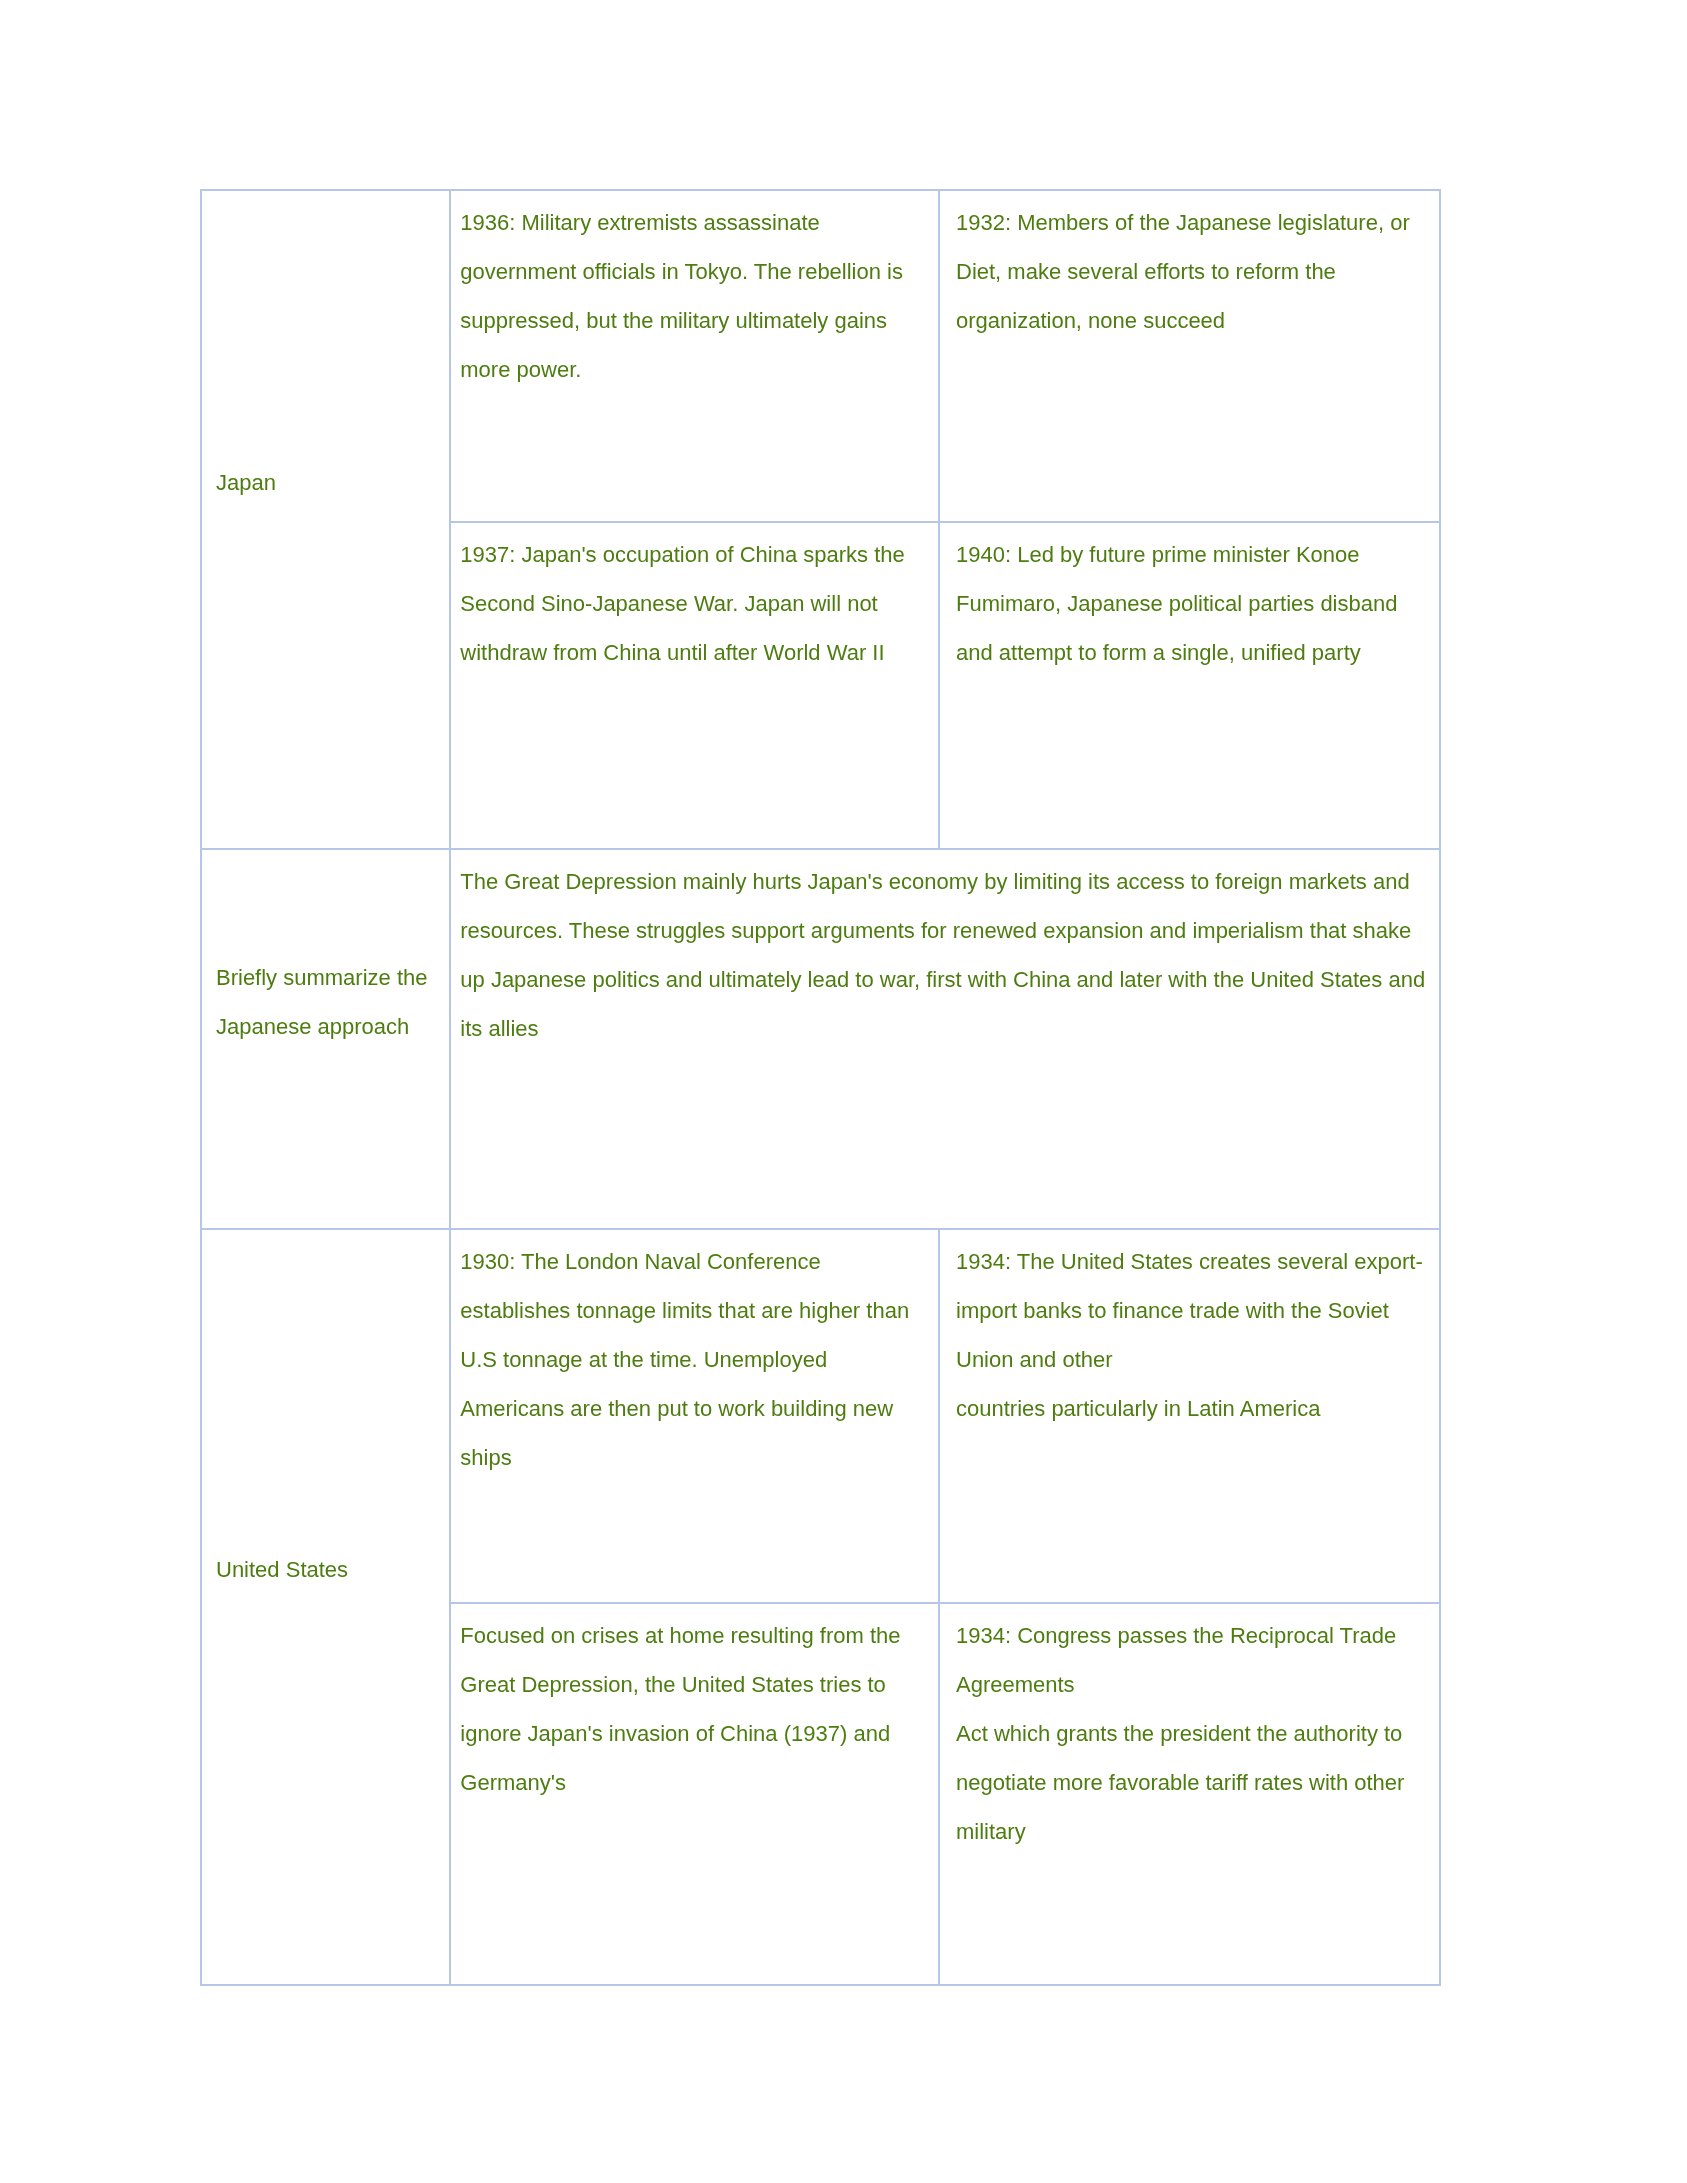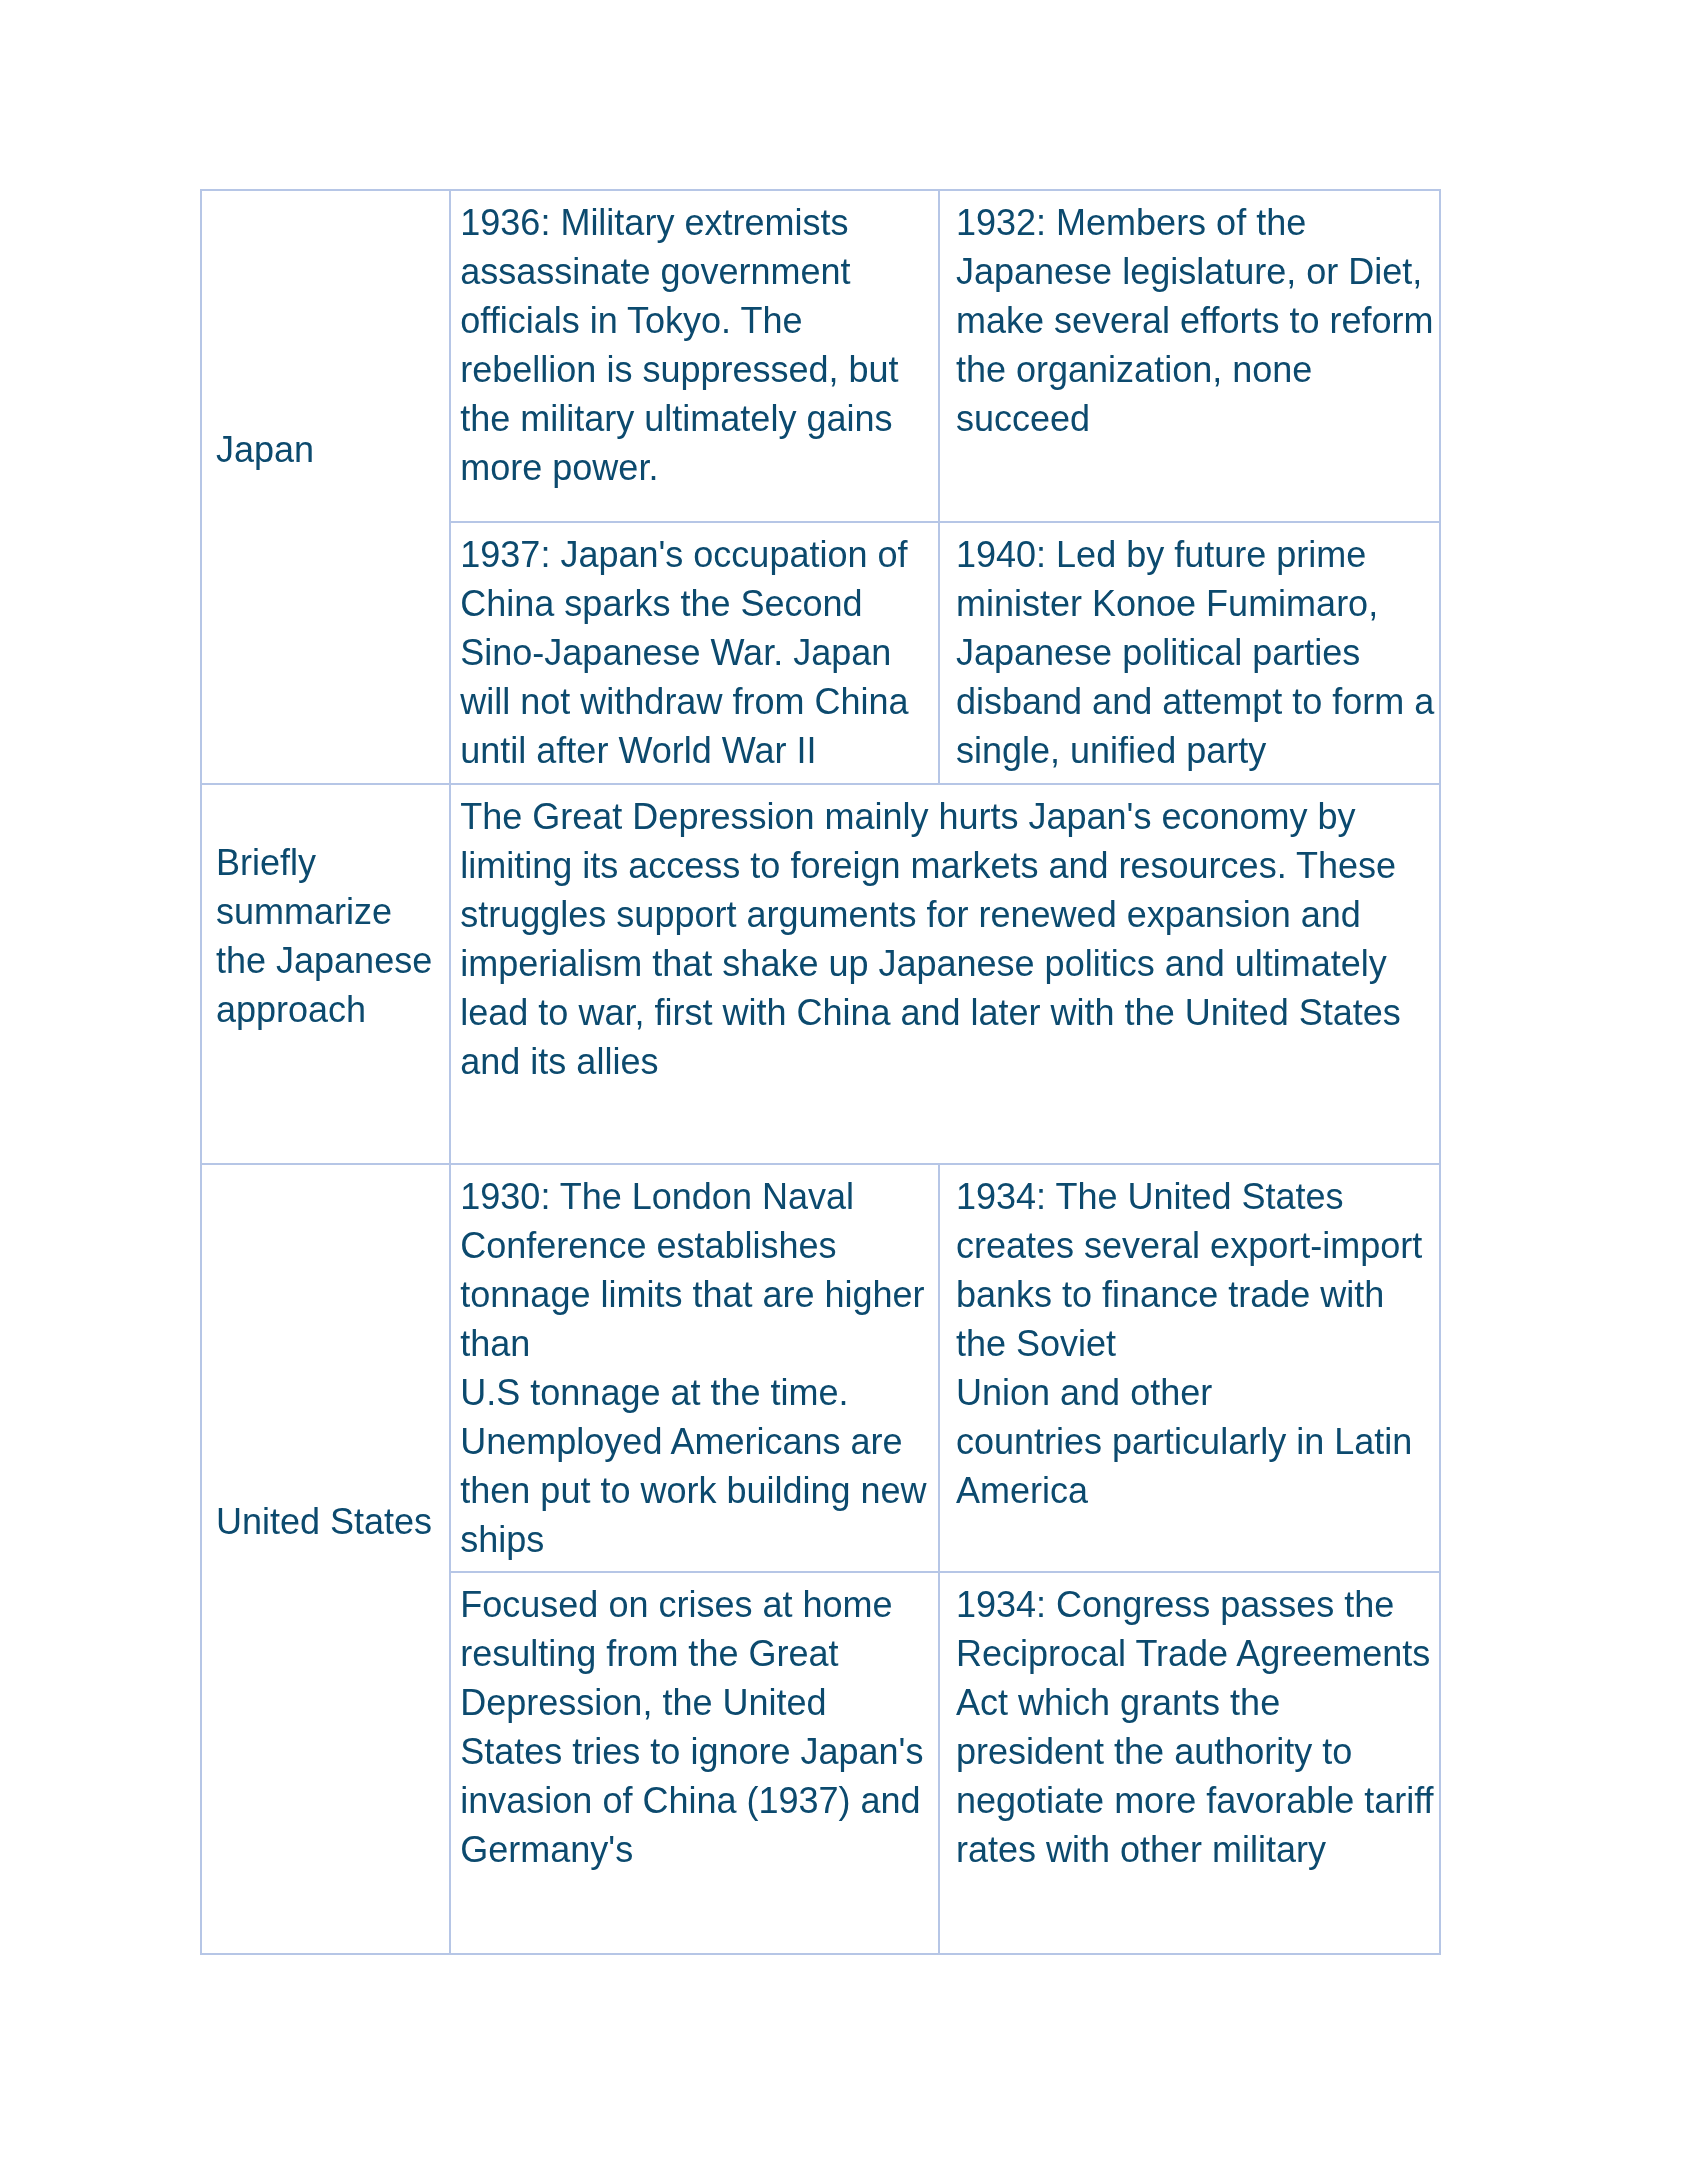--- a/index.html
+++ b/index.html
@@ -22,23 +22,23 @@
     left: 200px;
     top: 189px;
     width: 1240px;
     border-collapse: collapse;
     table-layout: fixed;
   }
   table.grid td {
     border: 2px solid #b6c6e6;
     vertical-align: top;
     padding: 7.3px 11.2px 7.3px 9.3px;
-    font-size: 36px;
+    font-size: 22px;
     line-height: 49px;
-    color: #0c4a6e;
+    color: #4d7c0f;
     font-family: "Liberation Sans", sans-serif;
     white-space: pre-wrap;
     box-sizing: border-box;
   }
   
   table.grid td.c3 { padding-left: 16px; padding-right: 4px; border-radius: 12px; }
   
   table.grid td.label {
     vertical-align: middle;
     padding-left: 14px;
@@ -55,21 +55,21 @@
       <col style="width:249px">
       <col style="width:489px">
       <col style="width:501px">
     </colgroup>
     <tbody>
       <tr style="height:332px">
         <td class="label" rowspan="2"><span>Japan</span></td>
         <td>1936: Military extremists assassinate government officials in Tokyo. The rebellion is suppressed, but the military ultimately gains more power.</td>
         <td class="c3">1932: Members of the Japanese legislature, or Diet, make several efforts to reform the organization, none succeed</td>
       </tr>
-      <tr style="height:253px">
+      <tr style="height:327px">
         <td>1937: Japan's occupation of China sparks the Second Sino-Japanese War. Japan will not withdraw from China until after World War II</td>
         <td class="c3">1940: Led by future prime minister Konoe Fumimaro, Japanese political parties disband and attempt to form a single, unified party</td>
       </tr>
       <tr style="height:380px">
         <td class="label"><span>Briefly summarize the Japanese approach</span></td>
         <td colspan="2">The Great Depression mainly hurts Japan's economy by limiting its access to foreign markets and resources. These struggles support arguments for renewed expansion and imperialism that shake up Japanese politics and ultimately lead to war, first with China and later with the United States and its allies</td>
       </tr>
       <tr style="height:374px">
         <td class="label" rowspan="2"><span>United States</span></td>
         <td>1930: The London Naval Conference establishes tonnage limits that are higher than

